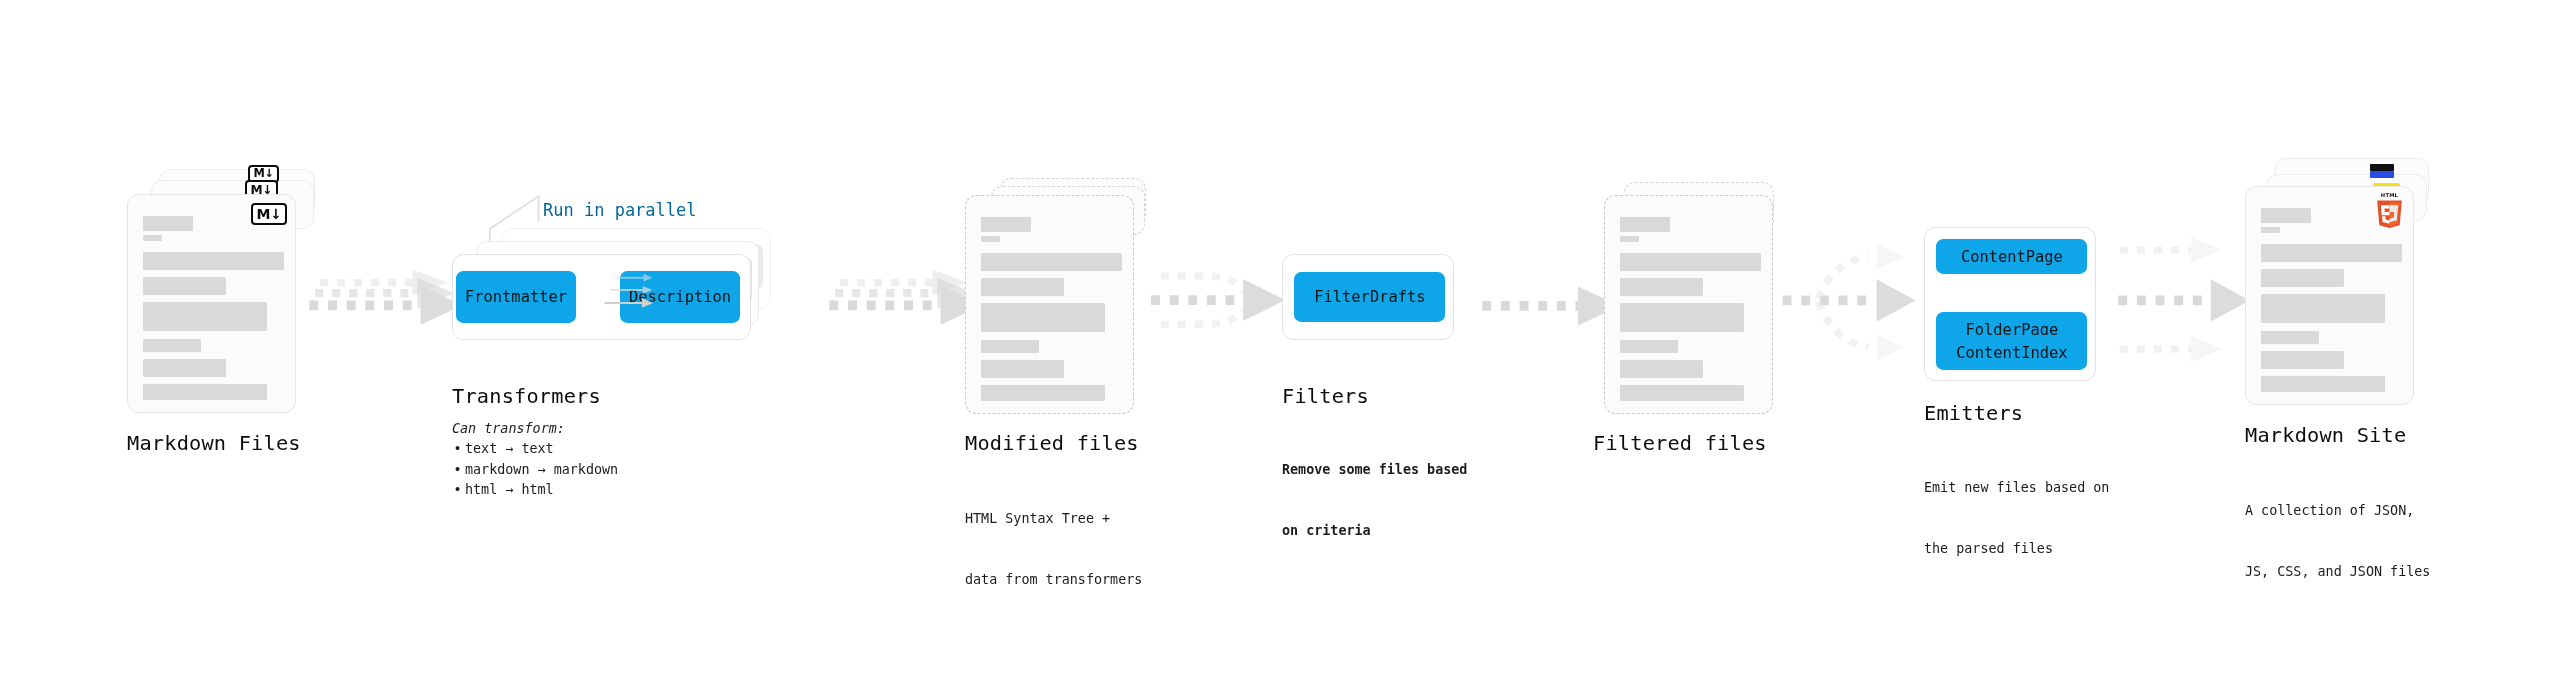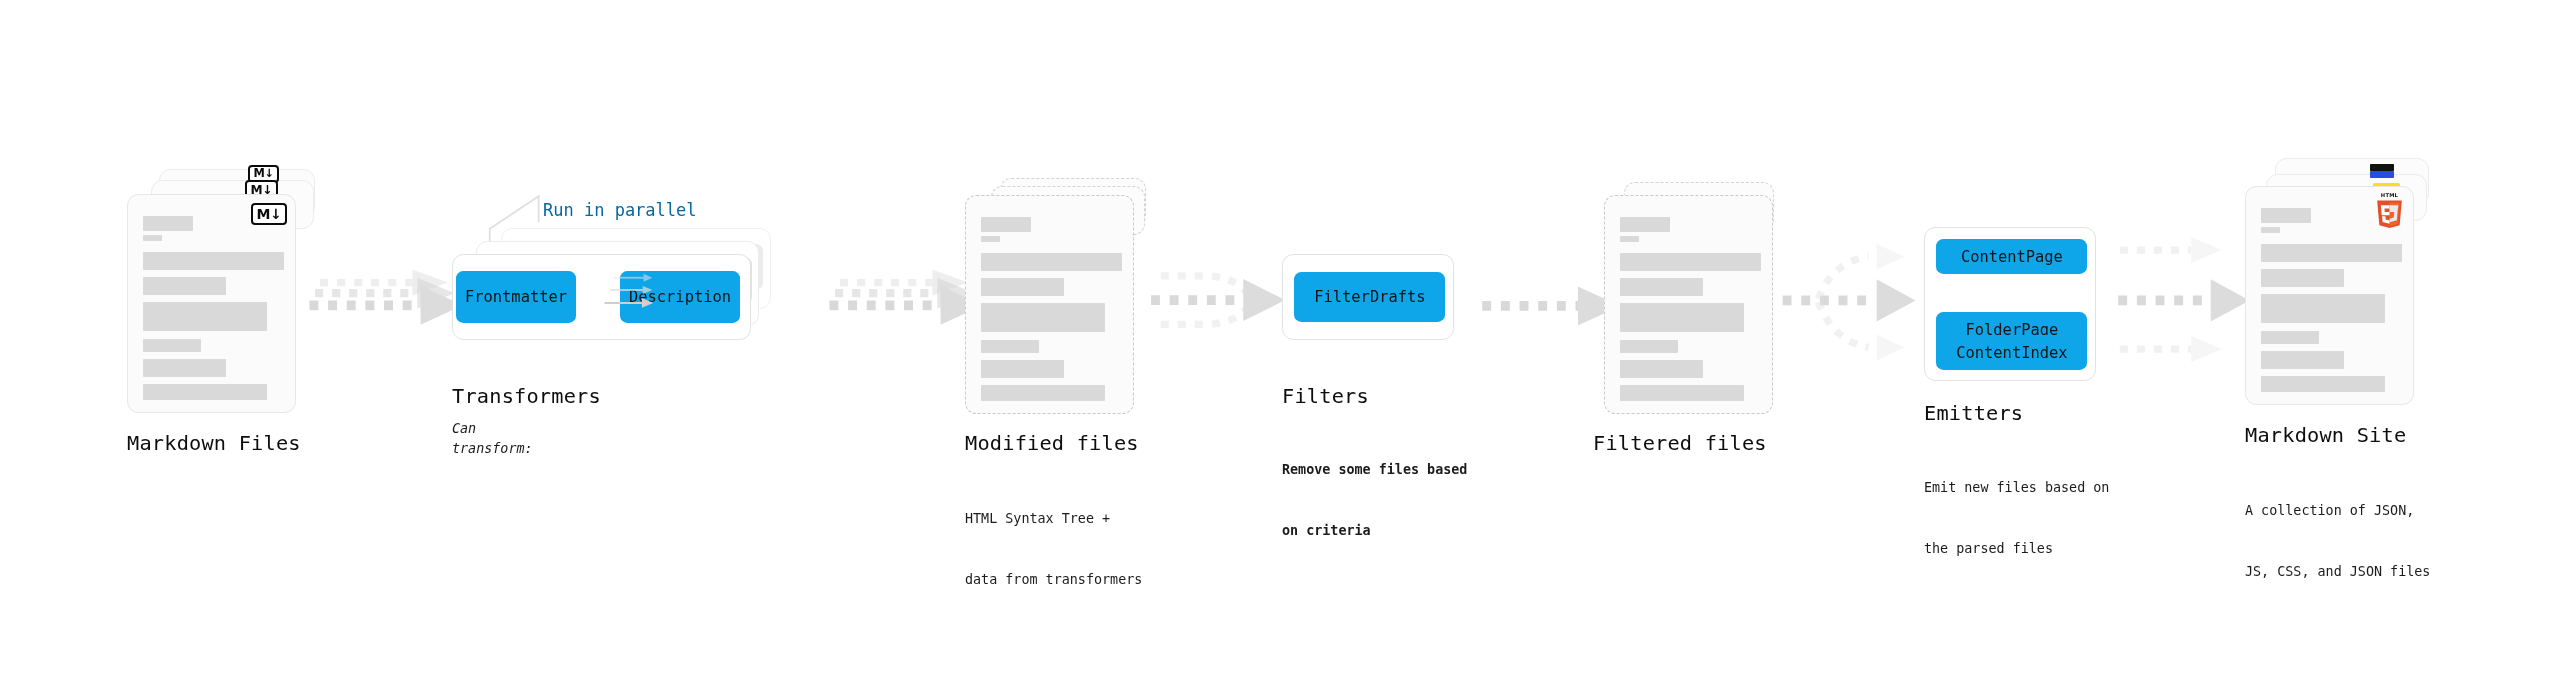--- a/index.html
+++ b/index.html
@@ -201,20 +201,25 @@
       <g opacity="1">
         <line x1="4" y1="43" x2="52" y2="43" stroke="#cfcfcf" stroke-width="2.6"></line>
         <polygon points="50,37 64,43 50,49" fill="#cfcfcf"></polygon>
       </g>
     </svg>
 
     <div class="caption-title" style="left:424px;top:384px;margin-left:28px;">Transformers</div>
 
     <div class="caption-list" style="left:452px;top:419px;">
       <span class="lead">Can transform:</span>
+      <ul>
+        <li>text → text</li>
+        <li>markdown → markdown</li>
+        <li>html → html</li>
+      </ul>
     </div>
   </div>
 
   <svg class="conn" style="left:825px;top:268px;" width="163" height="73" viewBox="0 0 200 90">
     <g opacity="0.40">
       <line x1="18" y1="18" x2="140" y2="18" stroke="#d7d7d7" stroke-width="9" stroke-dasharray="10 11"></line>
       <polygon points="132,2 176,18 132,34" fill="#d7d7d7"></polygon>
     </g>
     <g opacity="0.62">
       <line x1="12" y1="31" x2="146" y2="31" stroke="#d7d7d7" stroke-width="10" stroke-dasharray="10 11"></line>

